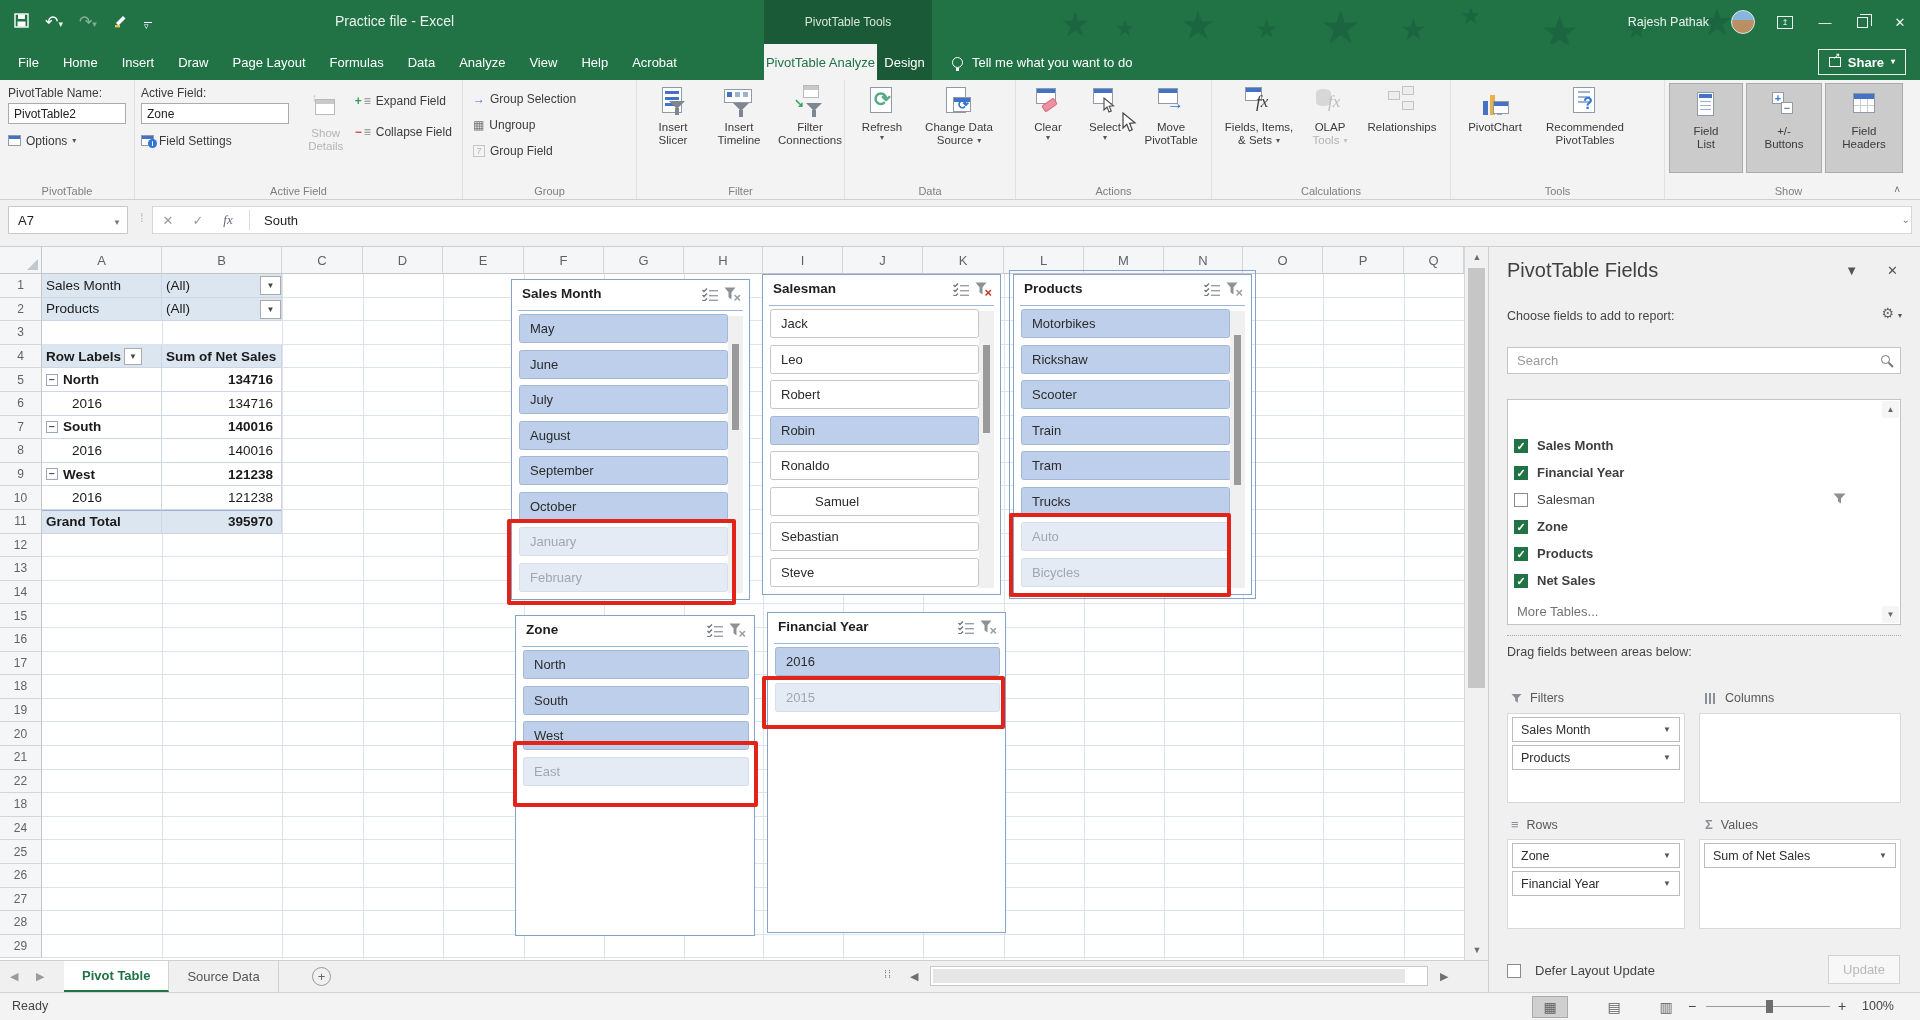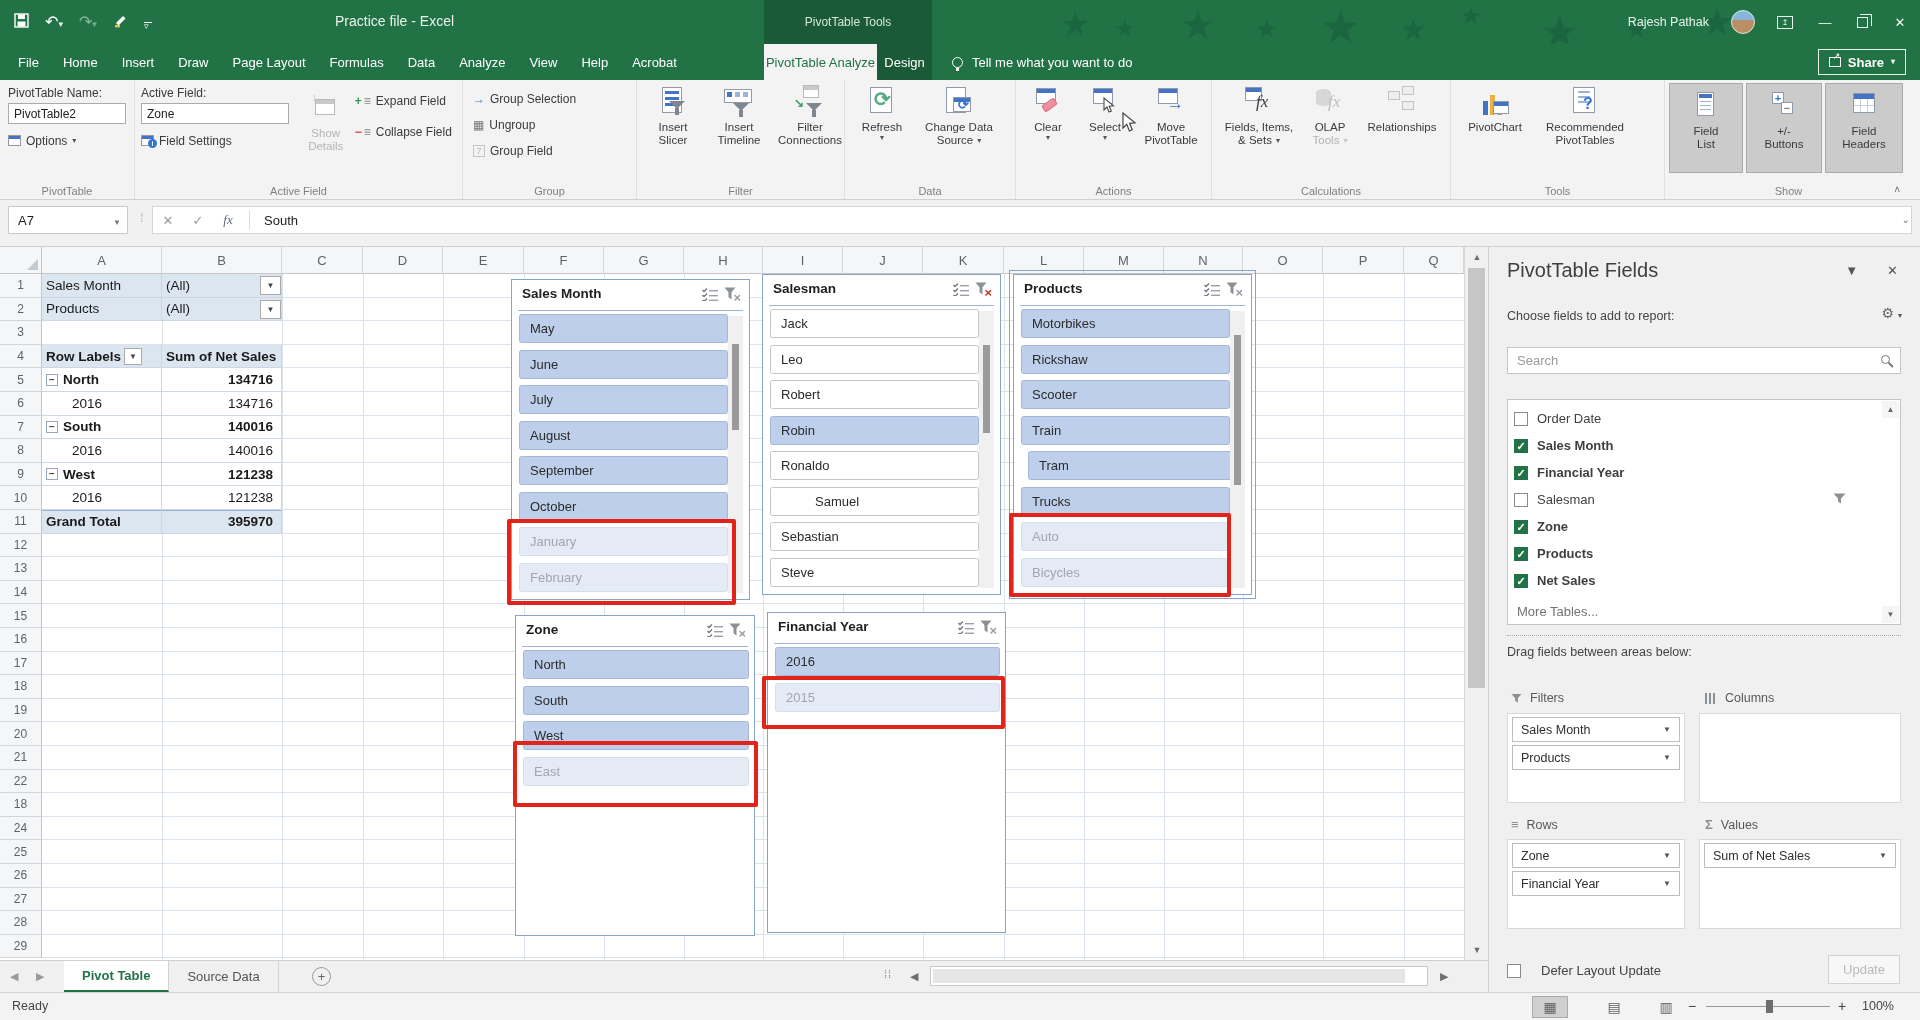--- a/index.html
+++ b/index.html
@@ -143,21 +143,21 @@
   .cb.on{background:#217346;border-color:#217346;color:#fff;font-size:11px;line-height:13px;text-align:center;font-weight:700}
   .larrow{position:absolute;right:1px;width:17px;height:17px;display:flex;align-items:center;justify-content:center;font-size:8px;color:#666;background:#f5f5f5}
   .moretables{position:absolute;left:9px;bottom:5px;font-size:13px;color:#737373}
   .dragsep{position:absolute;left:18px;top:388px;width:394px;border-top:1px dotted #ababab}
   .draglabel{position:absolute;left:18px;top:398px;font-size:12.5px;color:#444}
   .ahdr{position:absolute;font-size:12.5px;color:#595959;display:flex;align-items:center;gap:8px}
   .abox{position:absolute;background:#fff;border:1px solid #d9d9d9}
   .chip{position:relative;margin:3px 4px;height:25px;background:#fff;border:1px solid #bcbcbc;display:flex;align-items:center;padding:0 8px;font-size:12.5px;color:#2f2f2f}
   .chip span.cc{position:absolute;right:8px;font-size:8px;color:#555}
   .fpfun{width:11px;height:11px}
-  .defer{position:absolute;left:18px;top:716px;display:flex;align-items:center;gap:20px;font-size:13px;color:#444}
+  .defer{position:absolute;left:18px;top:716px;display:flex;align-items:center;gap:14px;font-size:13px;color:#444}
   .updatebtn{position:absolute;right:20px;top:708px;width:72px;height:29px;background:#f7f7f7;border:1px solid #d2d2d2;color:#b9b9b9;font-size:13px;display:flex;align-items:center;justify-content:center}
 
   
   .sheettabs{position:absolute;left:0;top:960px;width:1488px;height:32px;background:#f0f0f0;border-top:1px solid #cfcfcf}
   .stnav{position:absolute;top:9px;font-size:11px;color:#9a9a9a}
   .stabs{position:absolute;left:64px;top:0;height:31px;display:flex}
   .stab{height:31px;display:flex;align-items:center;padding:0 18px;font-size:13px;color:#555;border-right:1px solid #d2d2d2}
   .stab.active{background:#fff;color:#217346;font-weight:700;border-bottom:2px solid #217346}
   .addsheet{position:absolute;left:312px;top:6px;width:19px;height:19px;border:1px solid #9a9a9a;border-radius:50%;color:#666;font-size:13px;line-height:17px;text-align:center}
   .stdots{position:absolute;left:884px;top:7px;color:#8a8a8a;font-size:11px;letter-spacing:1px}
@@ -727,21 +727,21 @@
             <g stroke="#9aa0a6" stroke-width="1.6" stroke-linecap="round">
               <path d="M11 8.5l4.5 4.5"></path>
               <path d="M15.5 8.5l-4.5 4.5"></path>
             </g>
           </svg></div>
         <div class="slhline"></div>
         <div class="slitem st-selected" style="left: 7px; top: 34px; width: 209px;">Motorbikes</div>
         <div class="slitem st-selected" style="left: 7px; top: 69.5px; width: 209px;">Rickshaw</div>
         <div class="slitem st-selected" style="left: 7px; top: 105px; width: 209px;">Scooter</div>
         <div class="slitem st-selected" style="left: 7px; top: 140.5px; width: 209px;">Train</div>
-        <div class="slitem st-selected" style="left: 14px; top: 176px; width: 211px;">Tram</div>
+        <div class="slitem st-selected" style="left: 7px; top: 176px; width: 211px;">Tram</div>
         <div class="slitem st-selected" style="left: 7px; top: 211.5px; width: 209px;">Trucks</div>
         <div class="slitem st-nodata" style="left: 7px; top: 247px; width: 209px;">Auto</div>
         <div class="slitem st-nodata" style="left: 7px; top: 282.5px; width: 209px;">Bicycles</div>
         <div class="slscroll" style="right: 6px;">
           <div class="slthumb" style="top: 24px; height: 150px;"></div>
         </div>
       </div>
       <div class="slicer" style="left: 515px; top: 615px; width: 240px; height: 321px;">
         <div class="sltitle">Zone</div>
         <div class="slico" style="right: 30px;"><svg width="18" height="14" viewBox="0 0 18 14">
@@ -810,24 +810,20 @@
     <div class="fpchoose">Choose fields to add to report:</div>
     <div class="fpgear">⚙ <span class="chev">▾</span></div>
     <div class="searchbox">
         <span>Search</span>
         <span class="mag"></span>
       </div>
     <div class="listbox" id="fieldlist">
       <div class="larrow" style="top:1px">▲</div>
       <div class="larrow" style="bottom:1px">▼</div>
       <div class="moretables">More Tables...</div>
-    <div class="flitem" style="top: 6px; width: 360px;">
-          <span class="cb"></span>
-          <span>Order Date</span>
-        </div>
         <div class="flitem" style="top: 33px; width: 360px;">
           <span class="cb on">✓</span>
           <span style="font-weight: 700;">Sales Month</span>
         </div>
         <div class="flitem" style="top: 60px; width: 360px;">
           <span class="cb on">✓</span>
           <span style="font-weight: 700;">Financial Year</span>
         </div>
         <div class="flitem" style="top: 87px; width: 360px;">
           <span class="cb"></span>

